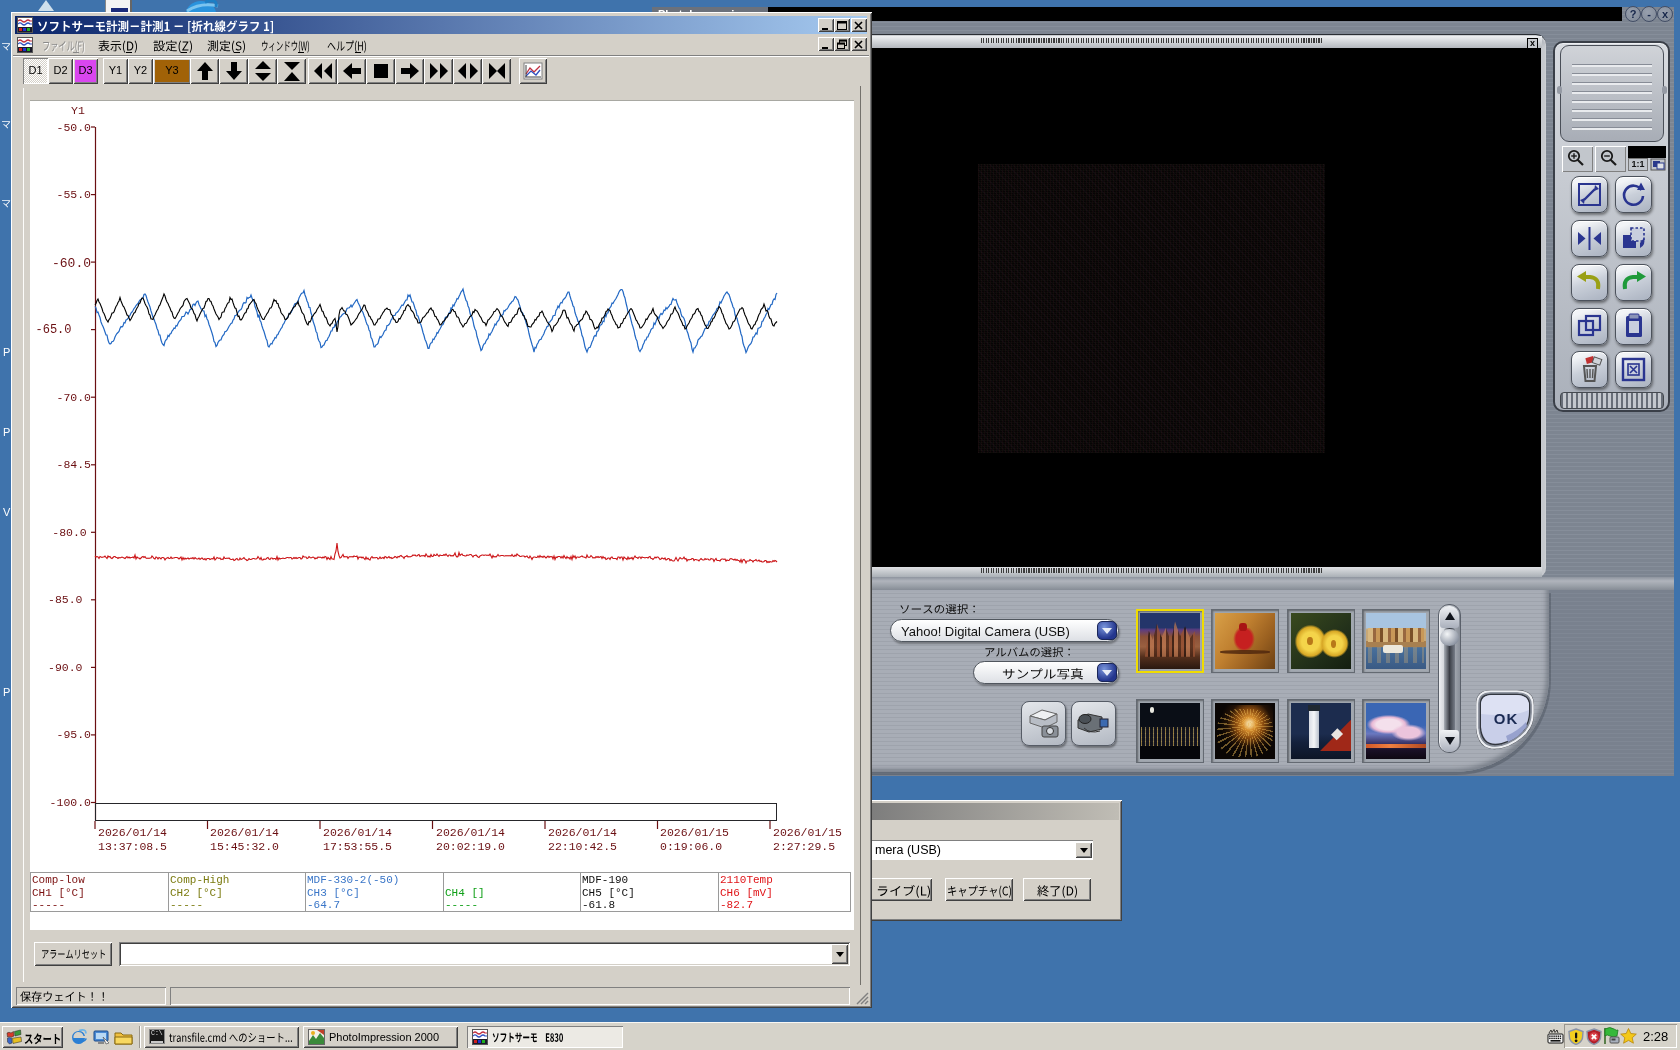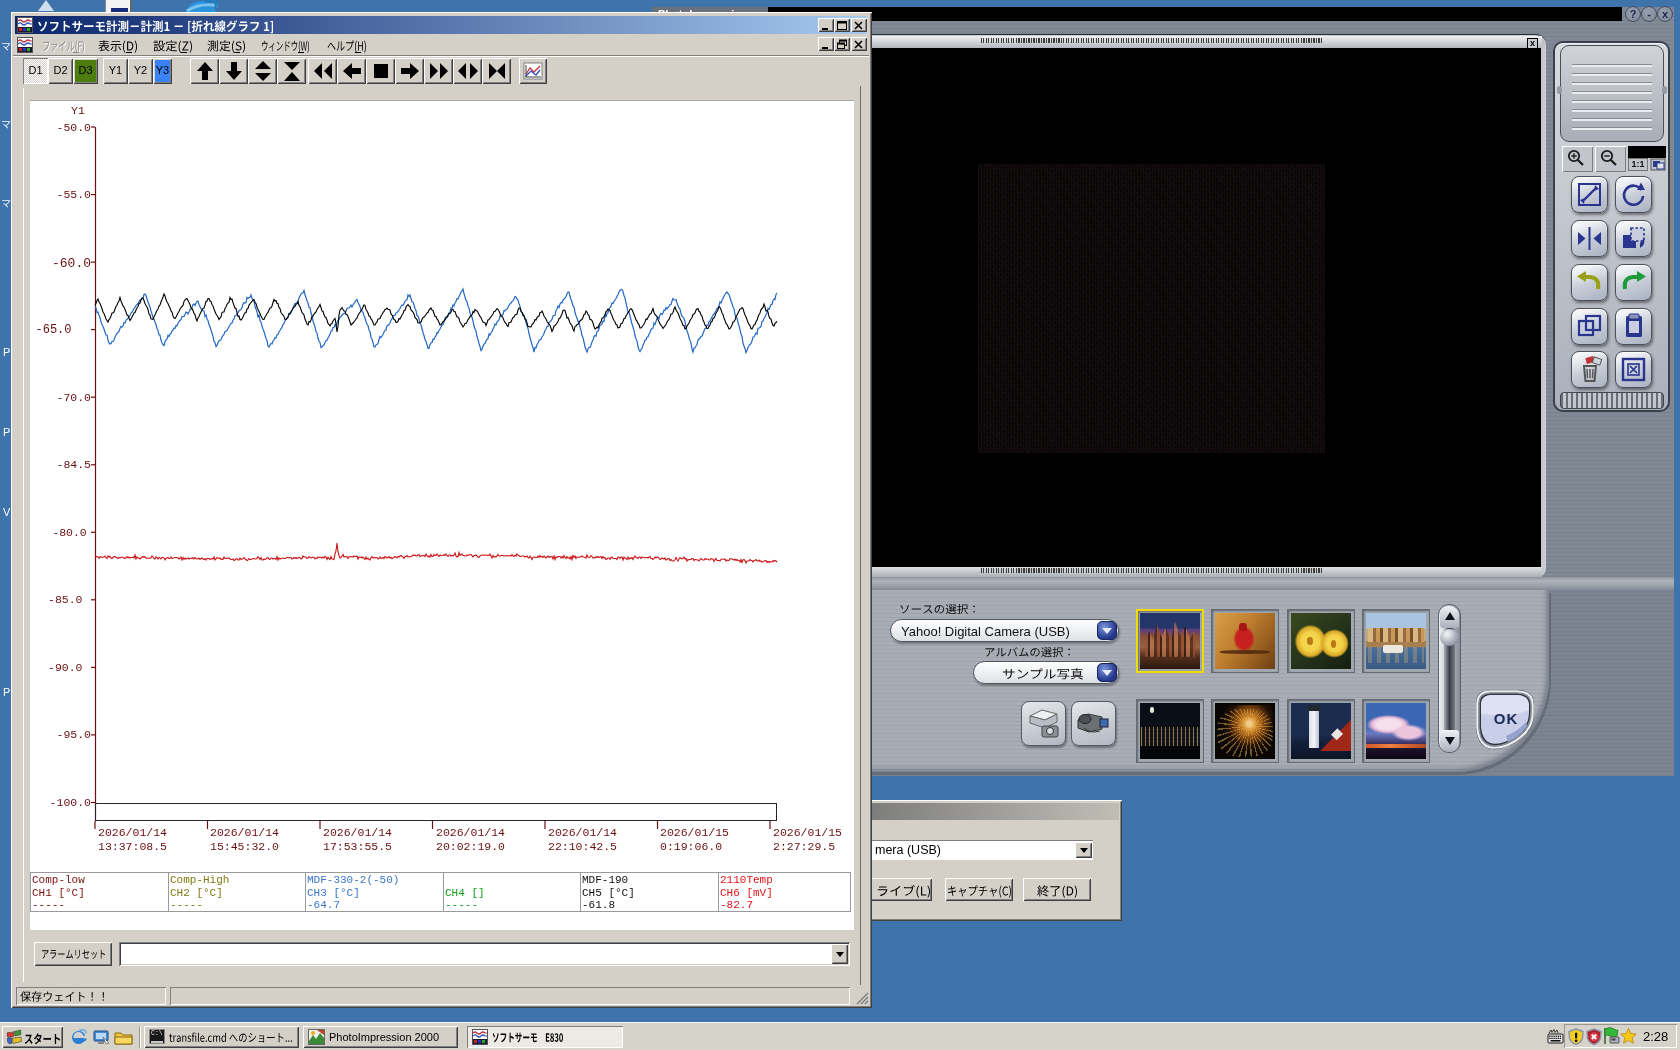--- a/index.html
+++ b/index.html
@@ -328,30 +328,30 @@
       </svg></div>
 <div class="abs" style="left:860px;top:86px;width:1px;height:899px;background:#74716c"></div>
 <div class="abs" style="left:13px;top:55px;width:856px;height:1px;background:#808080"></div>
 <div class="abs" style="left:13px;top:56px;width:856px;height:1px;background:#fff"></div>
 <div class="abs" style="left:23px;top:58px;width:25px;height:26px;background:repeating-conic-gradient(#ffffff 0 25%,#d4d0c8 0 50%) 0 0/2px 2px;box-shadow:inset 1px 1px 0 #808080,inset -1px -1px 0 #ffffff;text-align:center">
       <div style="font-size:11px;color:#000;line-height:24px">D1</div>
     </div>
 <div class="abs" style="left:48px;top:58px;width:25px;height:26px;background:#d4d0c8;box-shadow:inset 1px 1px 0 #ffffff,inset -1px -1px 0 #404040,inset 2px 2px 0 #d4d0c8,inset -2px -2px 0 #808080;text-align:center">
       <div style="font-size:11px;color:#000;line-height:24px">D2</div>
     </div>
-<div class="abs" style="left:73px;top:58px;width:25px;height:26px;background:#4d7c0f;box-shadow:inset 1px 1px 0 #ffffff,inset -1px -1px 0 #404040,inset 2px 2px 0 #d4d0c8,inset -2px -2px 0 #808080;text-align:center">
+<div class="abs" style="left:73px;top:58px;width:25px;height:26px;background:#d946ef;box-shadow:inset 1px 1px 0 #ffffff,inset -1px -1px 0 #404040,inset 2px 2px 0 #d4d0c8,inset -2px -2px 0 #808080;text-align:center">
       <div style="font-size:11px;color:#000;line-height:24px">D3</div>
     </div>
 <div class="abs" style="left:103px;top:58px;width:25px;height:26px;background:#d4d0c8;box-shadow:inset 1px 1px 0 #ffffff,inset -1px -1px 0 #404040,inset 2px 2px 0 #d4d0c8,inset -2px -2px 0 #808080;text-align:center">
       <div style="font-size:11px;color:#000;line-height:24px">Y1</div>
     </div>
 <div class="abs" style="left:128px;top:58px;width:25px;height:26px;background:#d4d0c8;box-shadow:inset 1px 1px 0 #ffffff,inset -1px -1px 0 #404040,inset 2px 2px 0 #d4d0c8,inset -2px -2px 0 #808080;text-align:center">
       <div style="font-size:11px;color:#000;line-height:24px">Y2</div>
     </div>
-<div class="abs" style="left:153px;top:58px;width:19px;height:26px;background:#3b82f6;box-shadow:inset 1px 1px 0 #ffffff,inset -1px -1px 0 #404040,inset 2px 2px 0 #d4d0c8,inset -2px -2px 0 #808080;text-align:center">
+<div class="abs" style="left:153px;top:58px;width:38px;height:26px;background:#a16207;box-shadow:inset 1px 1px 0 #ffffff,inset -1px -1px 0 #404040,inset 2px 2px 0 #d4d0c8,inset -2px -2px 0 #808080;text-align:center">
       <div style="font-size:11px;color:#000;line-height:24px">Y3</div>
     </div>
 <div class="abs" style="left:190px;top:58px;width:29px;height:26px;background:#d4d0c8;box-shadow:inset 1px 1px 0 #ffffff,inset -1px -1px 0 #404040,inset 2px 2px 0 #d4d0c8,inset -2px -2px 0 #808080;text-align:center"><svg width="24" height="22" style="margin-top:2px">
         <path d="M12 2 L20 11 L15 11 L15 20 L9 20 L9 11 L4 11 Z" fill="#000"></path>
       </svg></div>
 <div class="abs" style="left:219px;top:58px;width:29px;height:26px;background:#d4d0c8;box-shadow:inset 1px 1px 0 #ffffff,inset -1px -1px 0 #404040,inset 2px 2px 0 #d4d0c8,inset -2px -2px 0 #808080;text-align:center"><svg width="24" height="22" style="margin-top:2px">
         <path d="M12 20 L20 11 L15 11 L15 2 L9 2 L9 11 L4 11 Z" fill="#000"></path>
       </svg></div>
 <div class="abs" style="left:248px;top:58px;width:29px;height:26px;background:#d4d0c8;box-shadow:inset 1px 1px 0 #ffffff,inset -1px -1px 0 #404040,inset 2px 2px 0 #d4d0c8,inset -2px -2px 0 #808080;text-align:center"><svg width="24" height="22" style="margin-top:2px">
         <path d="M12 1 L20 9 L4 9 Z" fill="#000"></path>

